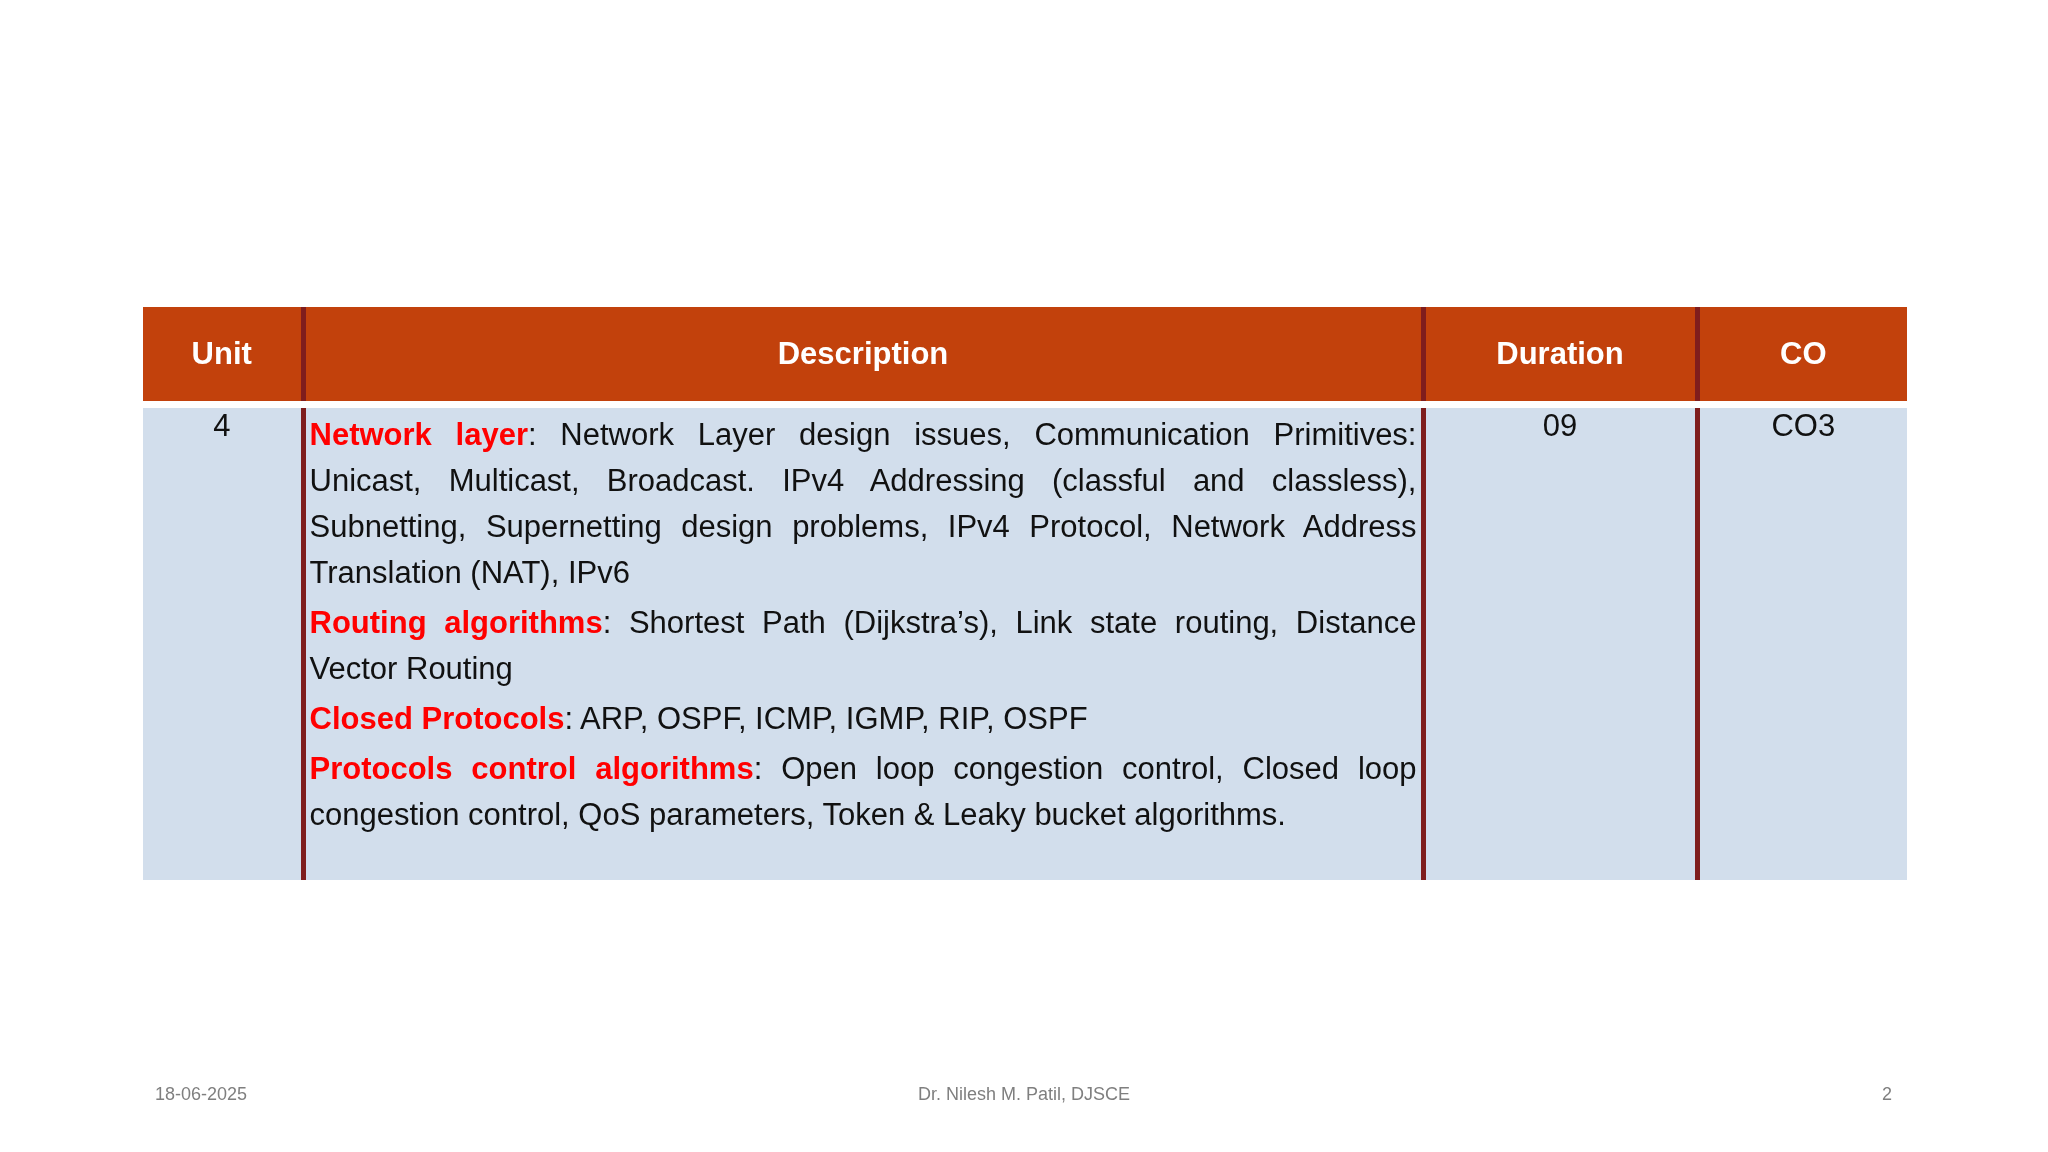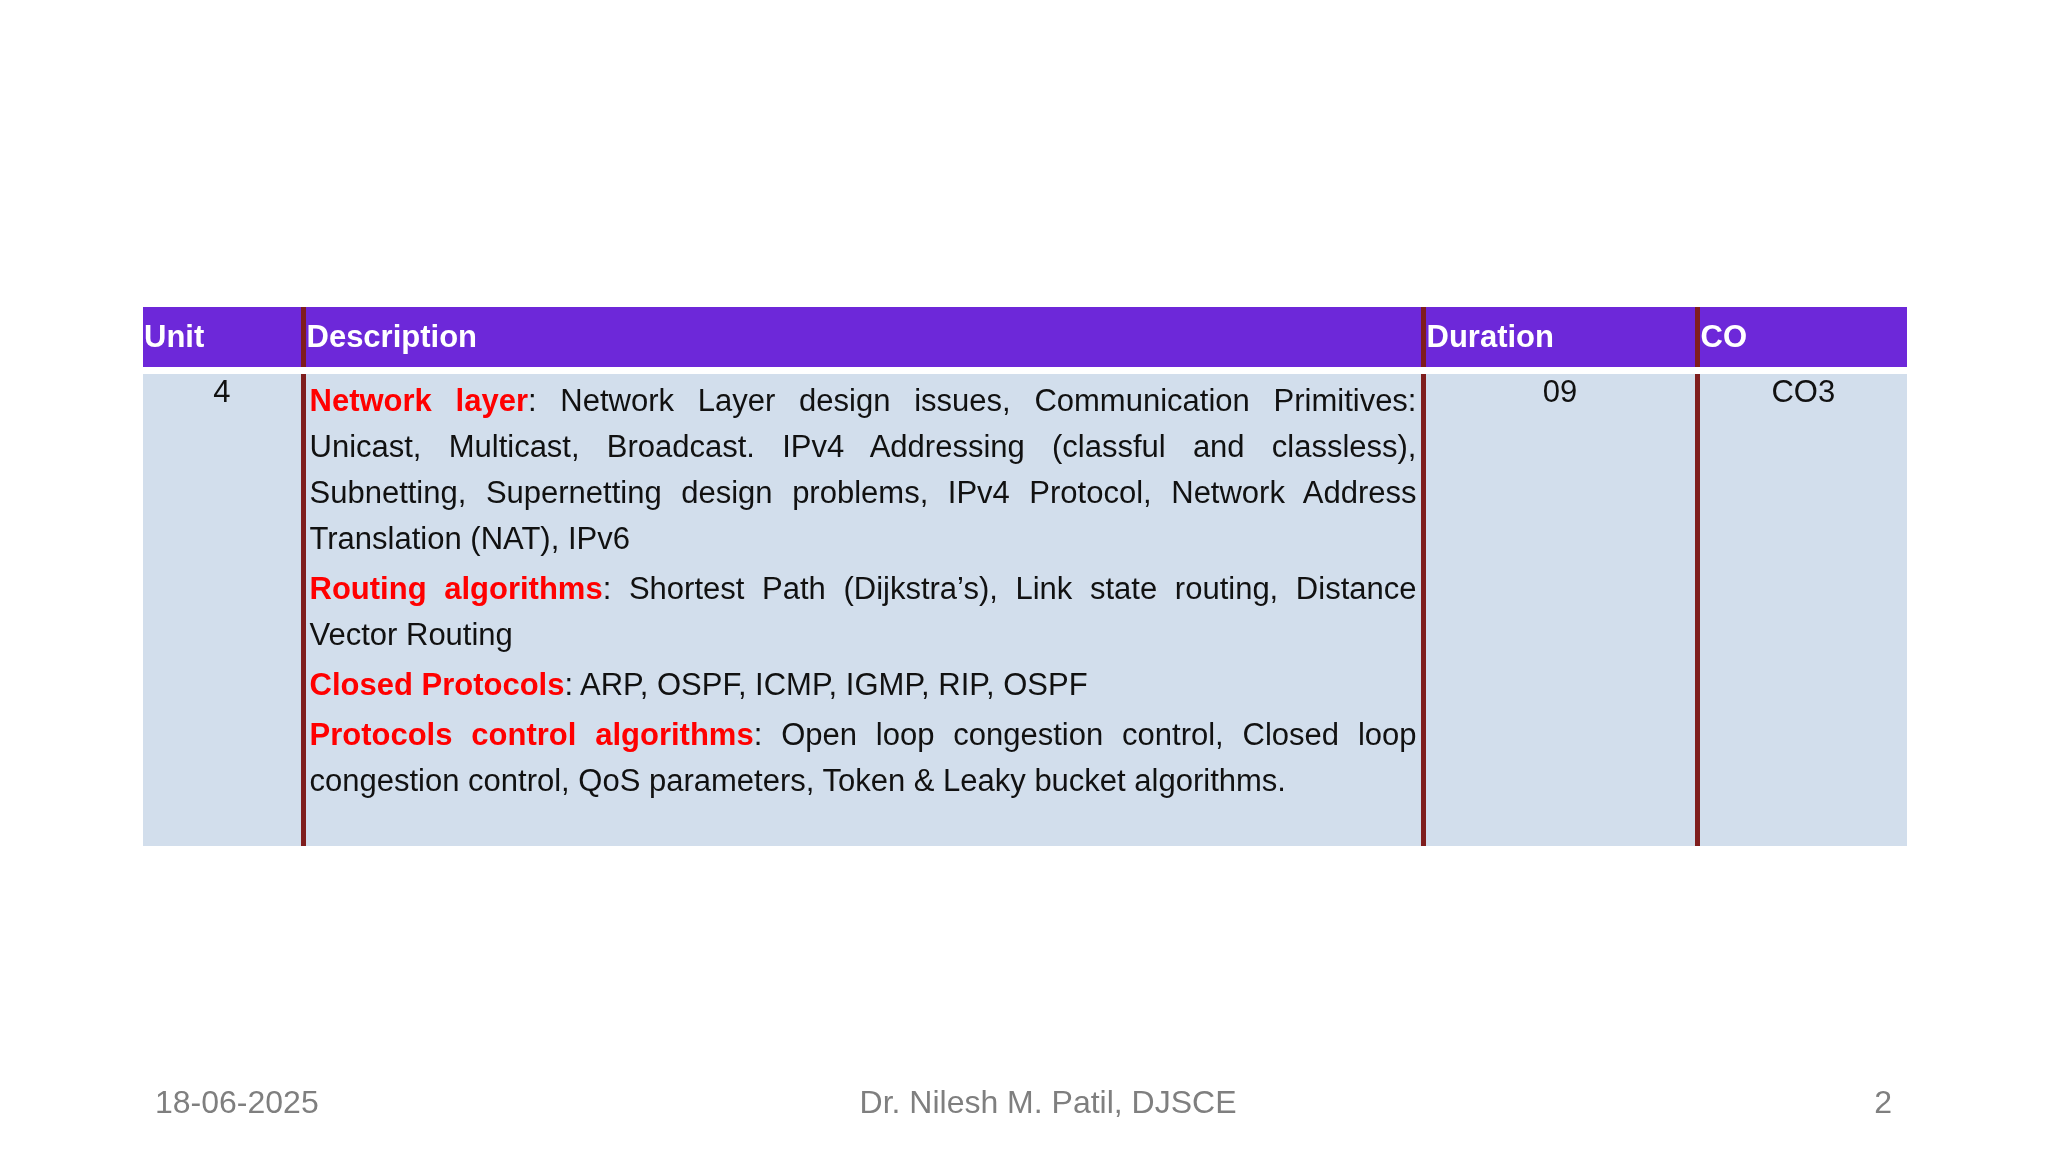--- a/index.html
+++ b/index.html
@@ -24,29 +24,29 @@
     border-collapse: collapse;
     table-layout: fixed;
     width: 1764px;
   }
   table.syllabus col.c-unit     { width: 160px; }
   table.syllabus col.c-desc     { width: 1120px; }
   table.syllabus col.c-duration { width: 274px; }
   table.syllabus col.c-co       { width: 210px; }
 
   table.syllabus th {
-    background: #6d28d9;
+    background: #c2410c;
     color: #ffffff;
     font-weight: bold;
     font-size: 31px;
     height: 58px;
-    text-align: left;
+    text-align: center;
     vertical-align: middle;
     border-bottom: 7px solid #ffffff;
-    padding: 1px;
+    padding: 18px;
   }
   table.syllabus th + th,
   table.syllabus td + td {
     border-left: 5px solid #7f1d1d;
   }
   table.syllabus td {
     background: #d2deec;
     color: #111111;
     font-size: 31px;
     height: 472px;
@@ -68,26 +68,26 @@
   }
   td.cell-desc .term {
     color: #ff0000;
     font-weight: bold;
   }
 
   
   .footer-date, .footer-author, .footer-page {
     position: absolute;
     top: 1084px;
-    font-size: 32px;
+    font-size: 18px;
     color: #7f7f7f;
     white-space: nowrap;
   }
   .footer-date  { left: 155px; }
-  .footer-author{ left: 50%; transform: translateX(-50%); margin-left: 24px; }
+  .footer-author{ left: 50%; transform: translateX(-50%); }
   .footer-page  { right: 156px; text-align: right; }
 </style>
 </head>
 <body>
 
 <div class="slide">
 
   <table class="syllabus">
     <colgroup>
       <col class="c-unit">

